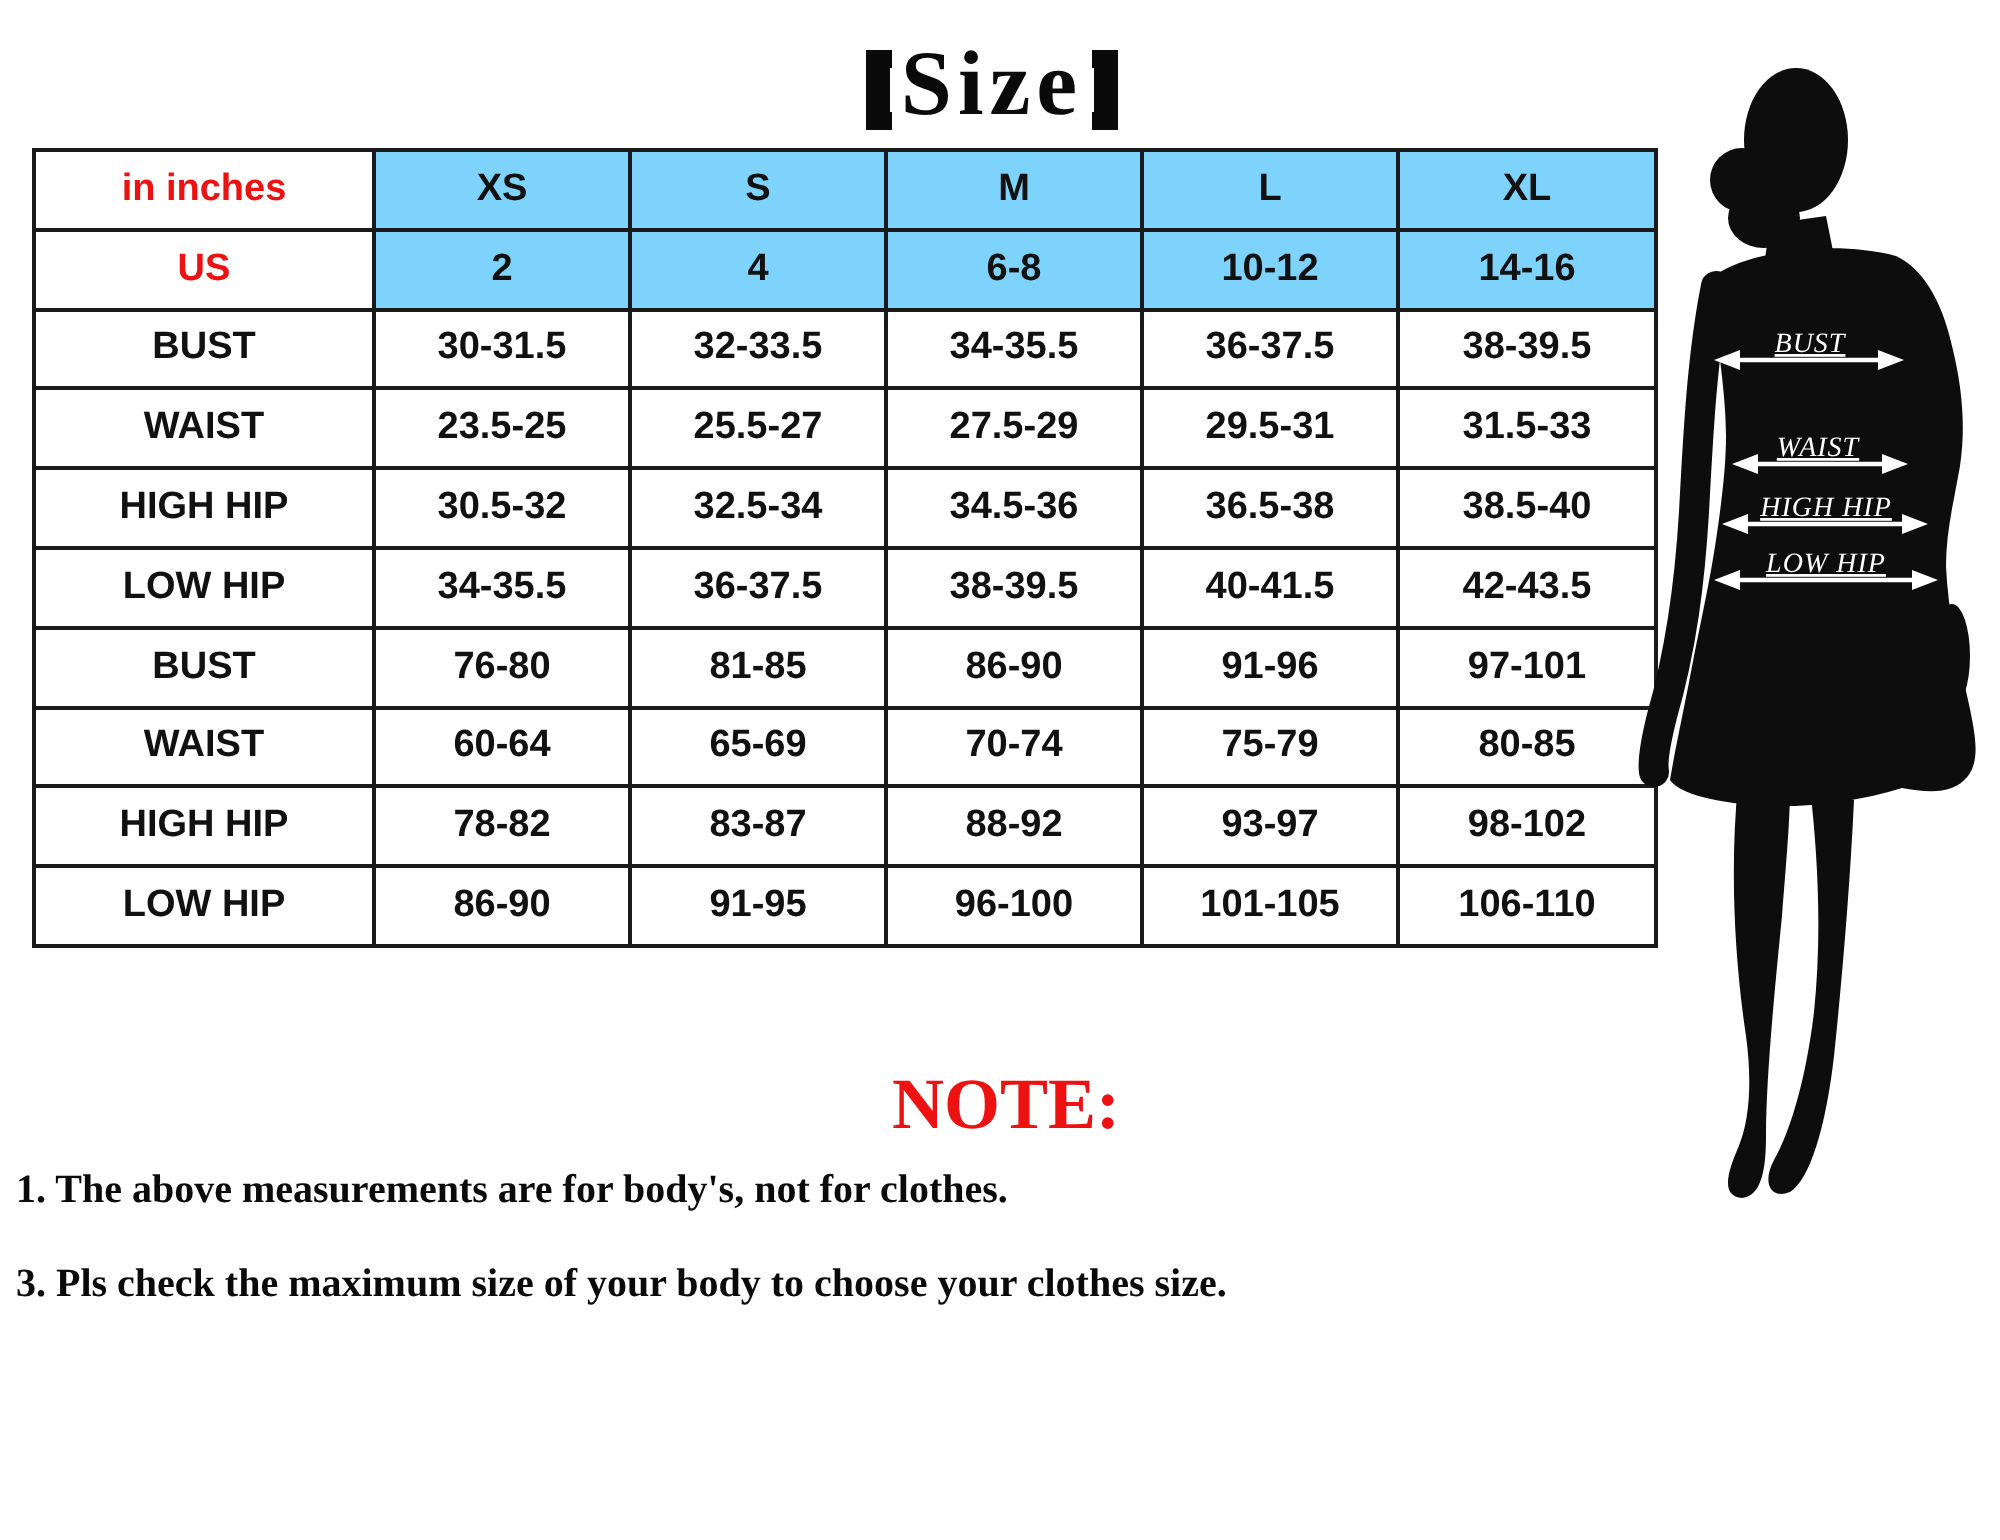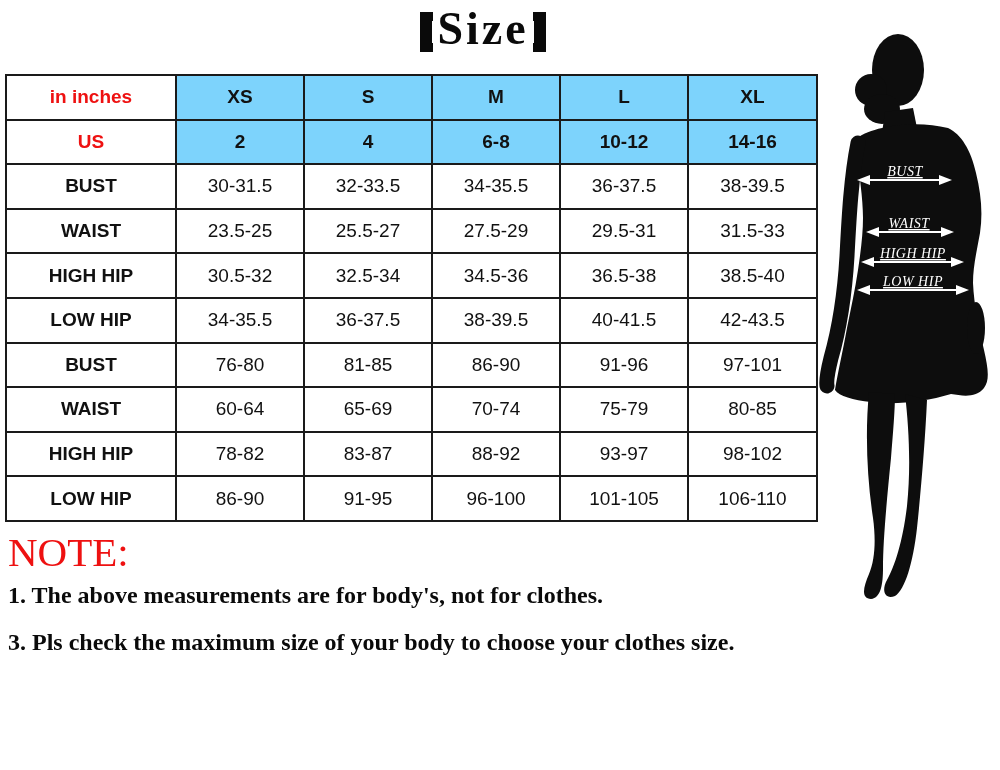--- a/index.html
+++ b/index.html
@@ -11,21 +11,21 @@
     overflow: hidden;
     font-family: "Liberation Sans", sans-serif;
   }
 
   
   .title {
     position: absolute;
     top: 0px;
     left: 0;
     width: 966px;
-    margin: 0;
+    margin: 13px;
     text-align: center;
     font-family: "Liberation Serif", serif;
     font-weight: bold;
     font-size: 46px;
     letter-spacing: 3px;
     color: #0a0a0a;
     height: 58px;
     line-height: 58px;
   }
   .bracket {
@@ -34,40 +34,40 @@
     height: 40px;
     vertical-align: -8px;
     box-sizing: border-box;
   }
   .bracket-left  { border-left: 12px solid #0a0a0a; border-top: 9px solid #0a0a0a; border-bottom: 9px solid #0a0a0a; margin-right: 4px; }
   .bracket-right { border-right: 12px solid #0a0a0a; border-top: 9px solid #0a0a0a; border-bottom: 9px solid #0a0a0a; margin-left: 4px; }
 
   
   .size-table {
     position: absolute;
-    left: 5px;
+    left: 16px;
     top: 74px;
     width: 811px;
-    height: 448px;
+    height: 400px;
     border-collapse: collapse;
     table-layout: fixed;
   }
   .size-table td {
     border: 2px solid #1a1a1a;
     text-align: center;
     vertical-align: middle;
     padding: 0;
     font-size: 19px;
     color: #111111;
     background: #ffffff;
   }
   .size-table td.lbl { font-weight: bold; }
   .size-table td.red { color: #ee1111; font-weight: bold; }
   .size-table td.sz  { background: #7dd3fc; font-weight: bold; }
-  .size-table td.val { font-weight: normal; }
+  .size-table td.val { font-weight: bold; }
 
   
   .figure-wrap {
     position: absolute;
     left: 813px;
     top: 28px;
     width: 184px;
     height: 578px;
   }
   .figure-wrap svg { display: block; }
@@ -84,29 +84,30 @@
   .notes {
     position: absolute;
     left: 8px;
     top: 532px;
     width: 990px;
     font-family: "Liberation Serif", serif;
     color: #0a0a0a;
   }
   .notes-heading {
     color: #ee1111;
-    font-weight: normal;
-    font-size: 41px;
+    font-weight: bold;
+    font-size: 36px;
     line-height: 40px;
     margin: 0;
+    text-align: center;
   }
   .notes p {
     margin: 0;
     font-weight: bold;
-    font-size: 24px;
+    font-size: 20px;
     line-height: 47px;
   }
 </style>
 </head>
 <body>
 
 <div class="page">
 
   <h1 class="title">
     <span class="bracket bracket-left"></span><span class="title-text">Size</span><span class="bracket bracket-right"></span>

